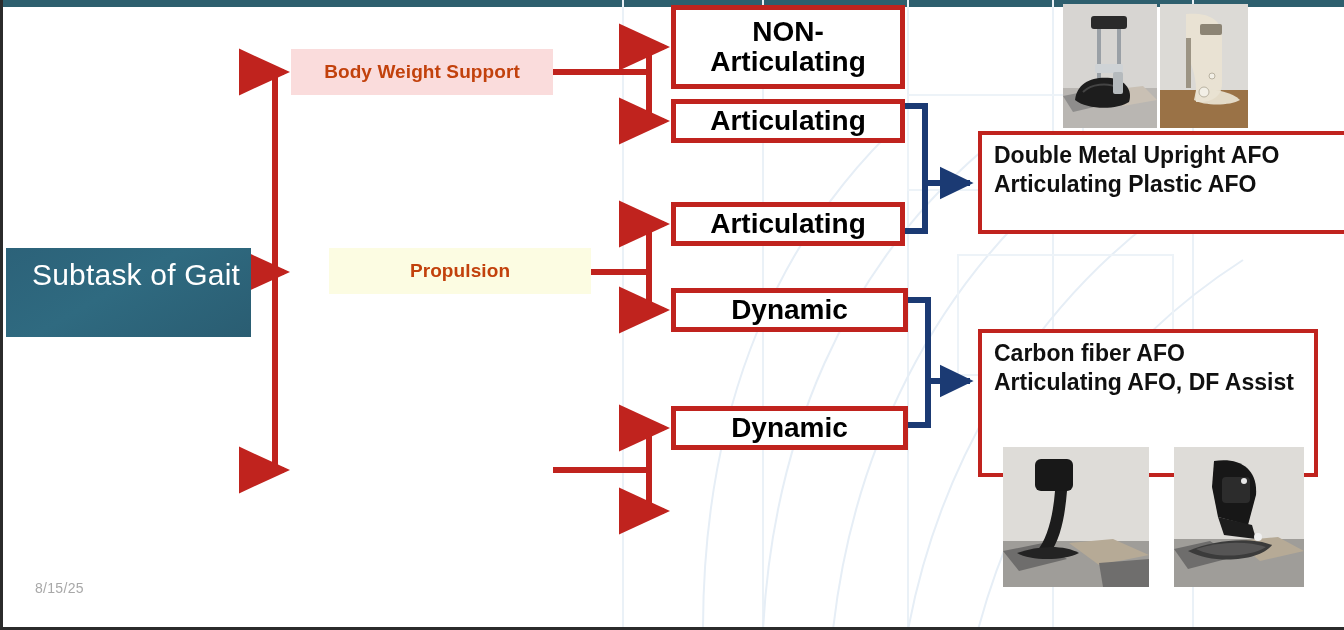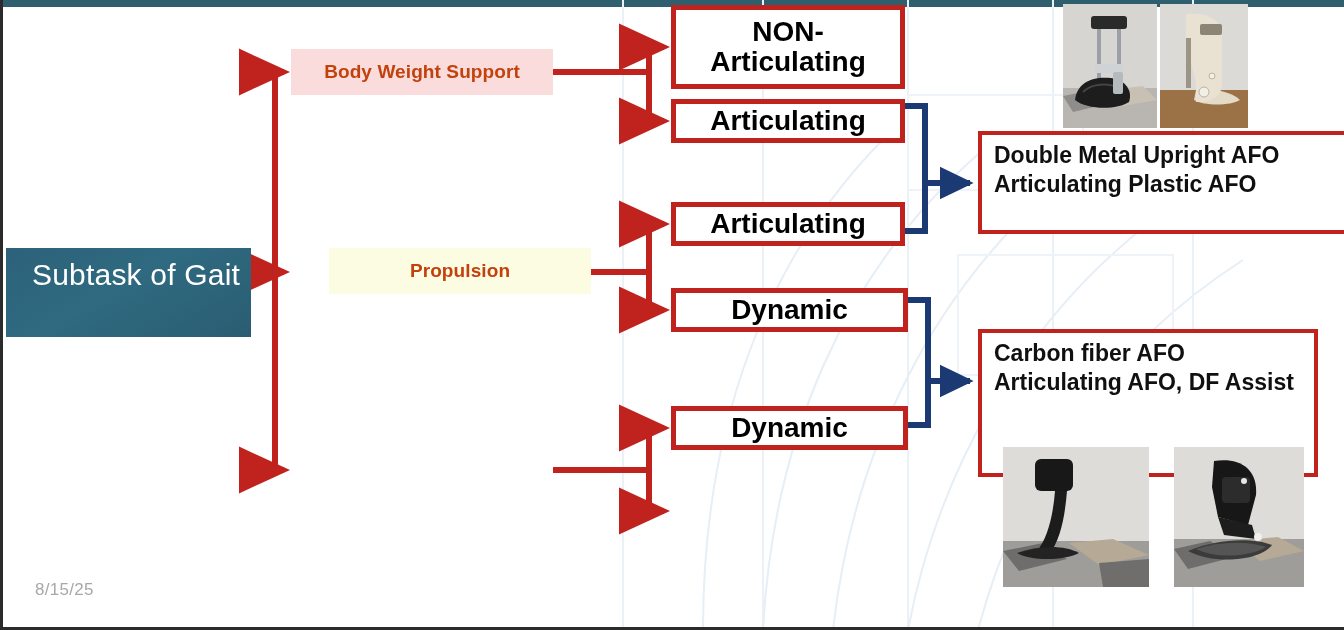--- a/index.html
+++ b/index.html
@@ -98,21 +98,21 @@
   #ph3{left:1000px;top:447px;width:146px;height:140px;}
   #ph4{left:1171px;top:447px;width:130px;height:140px;}
   .photo svg{display:block;width:100%;height:100%;}
 
   
   svg#wires{position:absolute;left:0;top:0;width:1344px;height:630px;pointer-events:none;}
 
   
   #date{
     position:absolute;left:32px;top:580px;
-    color:#a8a8a8;font-size:17px;letter-spacing:.3px;
+    color:#a8a8a8;font-size:14px;letter-spacing:.3px;
   }
 </style>
 </head>
 <body>
 
 <div id="slide">
 
   <div id="top-bar"></div>
 
   <svg id="watermark" viewBox="0 0 1344 630" preserveAspectRatio="none">

